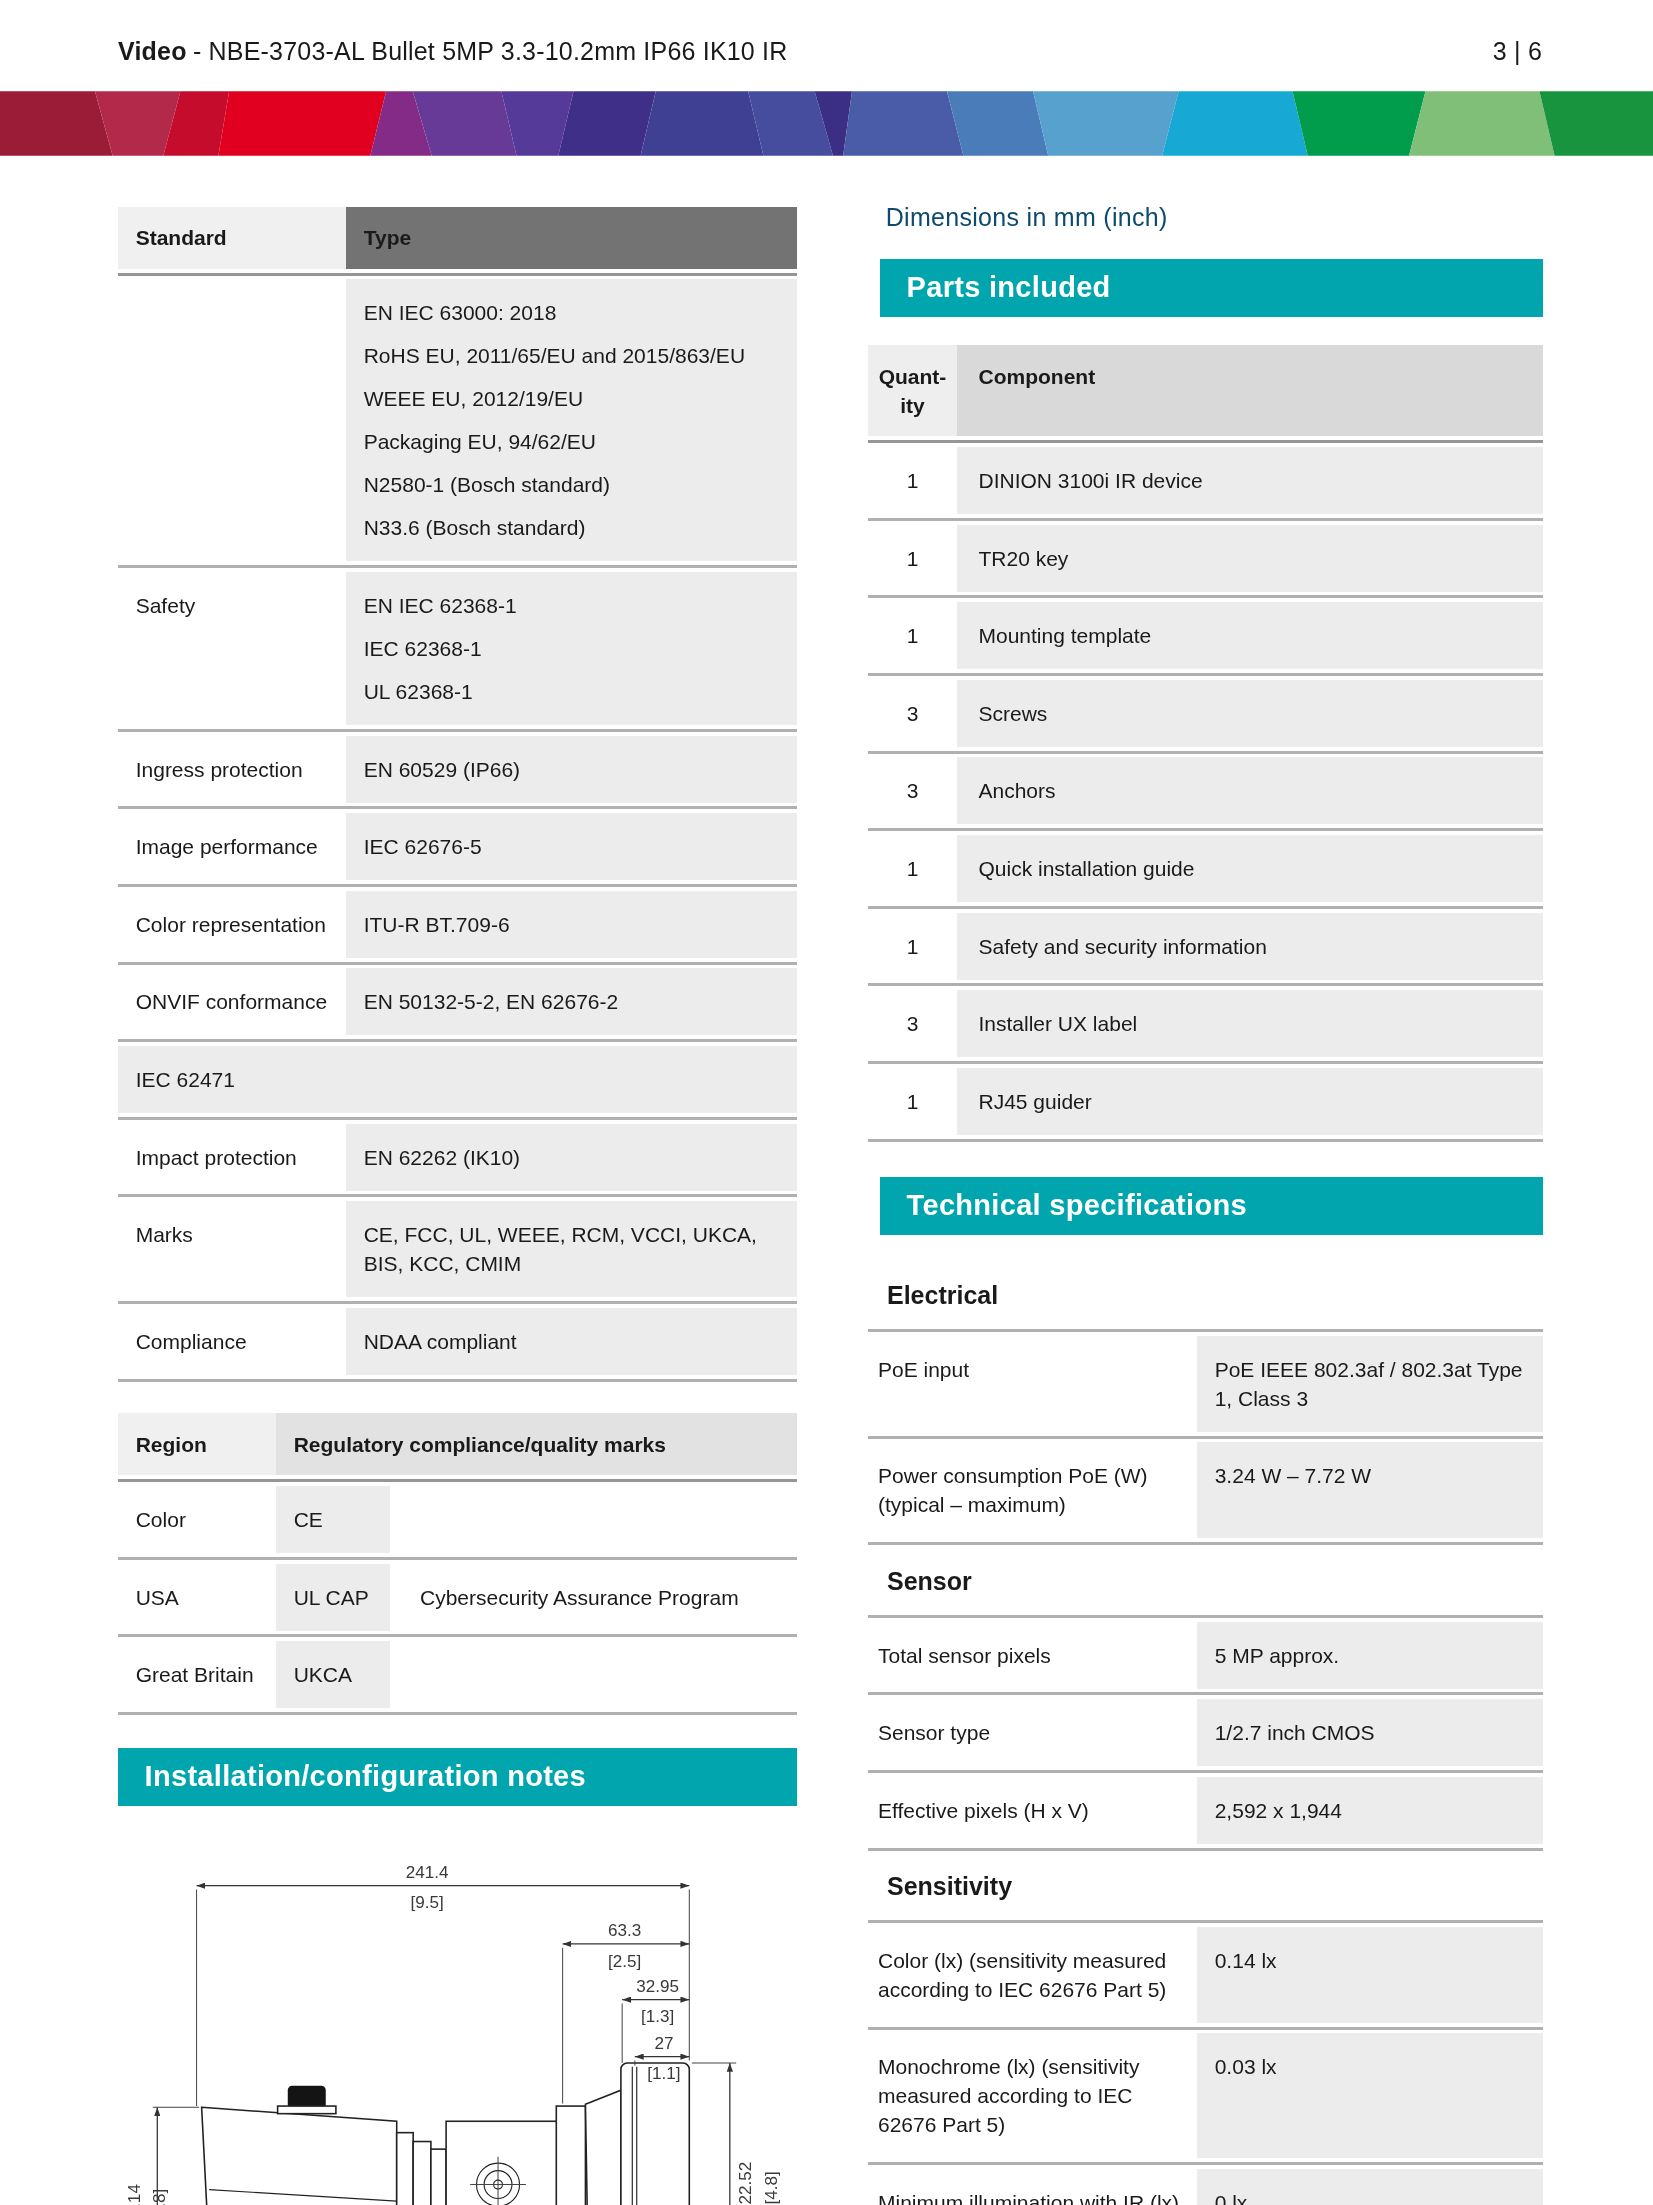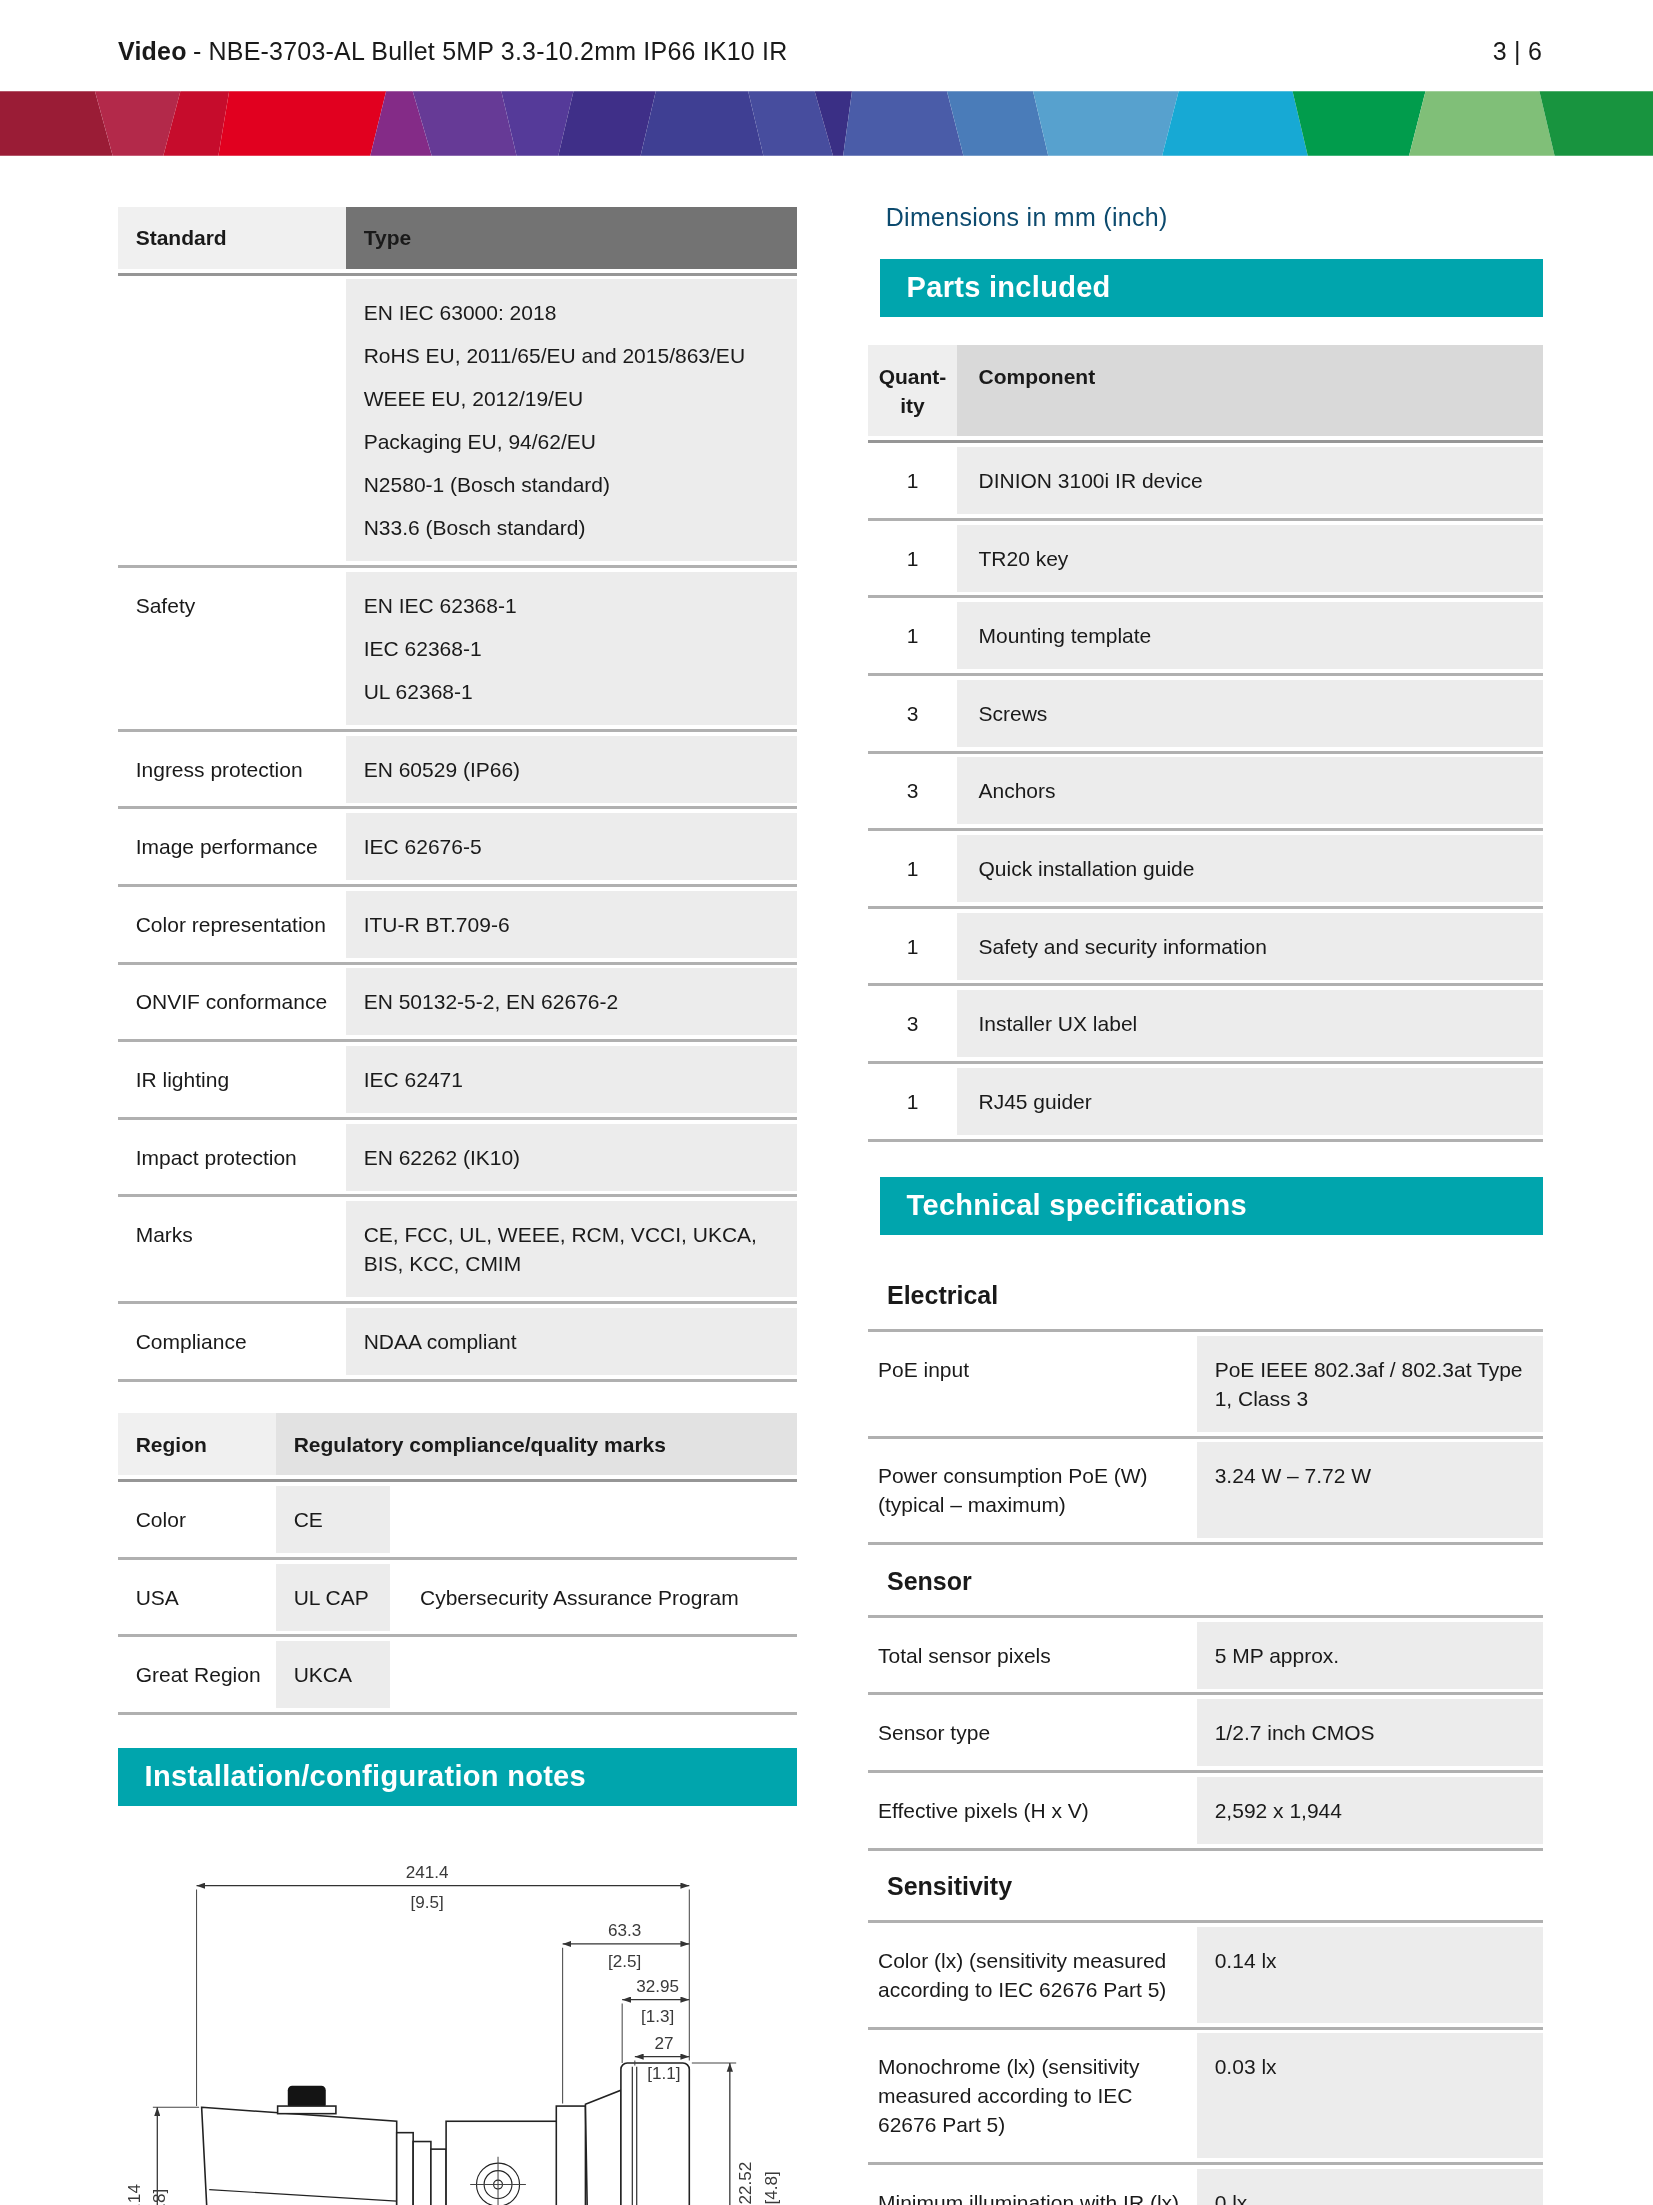--- a/index.html
+++ b/index.html
@@ -149,21 +149,20 @@
       </div>
       <div class="trow">
         <div class="std-c1 bpad gap">Color representation</div>
         <div class="std-c2 bg-v bpad gap">ITU-R BT.709-6</div>
       </div>
       <div class="trow">
         <div class="std-c1 bpad gap">ONVIF conformance</div>
         <div class="std-c2 bg-v bpad gap">EN 50132-5-2, EN 62676-2</div>
       </div>
       <div class="trow">
-        <div class="std-c1 bpad gap">IR lighting</div>
         <div class="std-c2 bg-v bpad gap">IEC 62471</div>
       </div>
       <div class="trow">
         <div class="std-c1 bpad gap">Impact protection</div>
         <div class="std-c2 bg-v bpad gap">EN 62262 (IK10)</div>
       </div>
       <div class="trow">
         <div class="std-c1 bpad gap">Marks</div>
         <div class="std-c2 bg-v bpad gap">CE, FCC, UL, WEEE, RCM, VCCI, UKCA, BIS, KCC, CMIM</div>
       </div>
@@ -182,21 +181,21 @@
         <div class="rg-c1 bpad gap">Color</div>
         <div class="rg-c2 bg-v bpad gap">CE</div>
         <div class="rg-c3 bpad gap"></div>
       </div>
       <div class="trow">
         <div class="rg-c1 bpad gap">USA</div>
         <div class="rg-c2 bg-v bpad gap">UL CAP</div>
         <div class="rg-c3 bpad gap">Cybersecurity Assurance Program</div>
       </div>
       <div class="trow">
-        <div class="rg-c1 bpad gap">Great Region</div>
+        <div class="rg-c1 bpad gap">Great Britain</div>
         <div class="rg-c2 bg-v bpad gap">UKCA</div>
         <div class="rg-c3 bpad gap"></div>
       </div>
     </div>
 
     <div class="teal-bar install-bar">Installation/configuration notes</div>
 
     <div class="drawing-wrap">
       <svg width="679" height="570" viewBox="0 0 1072 900">
         <defs>

